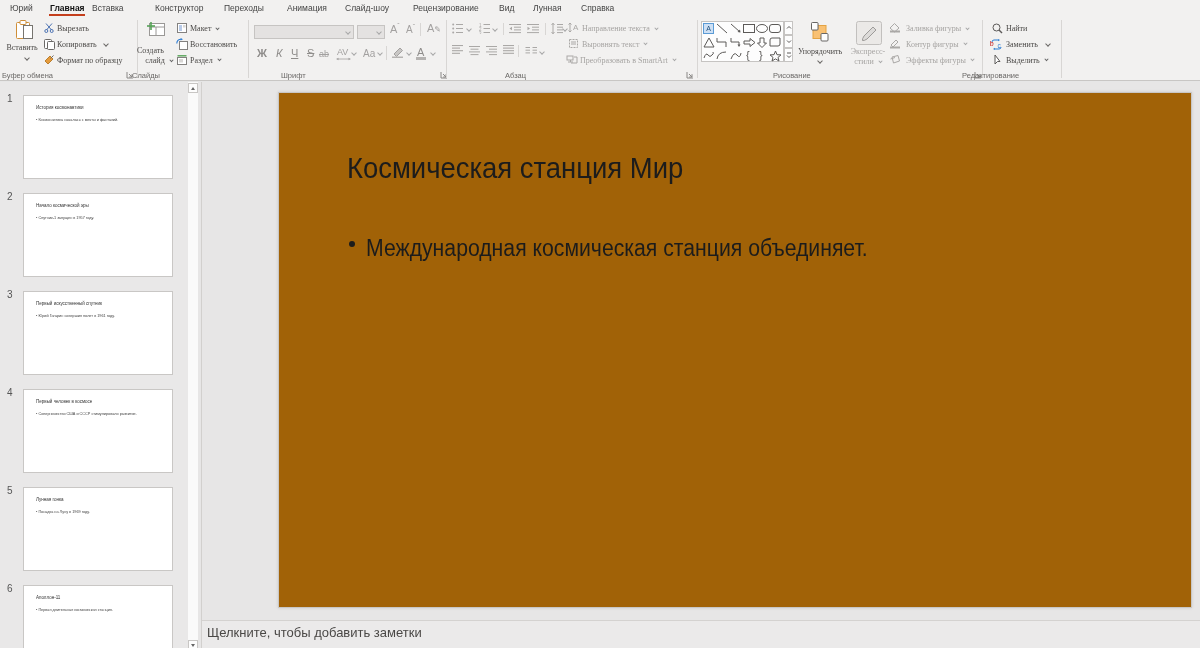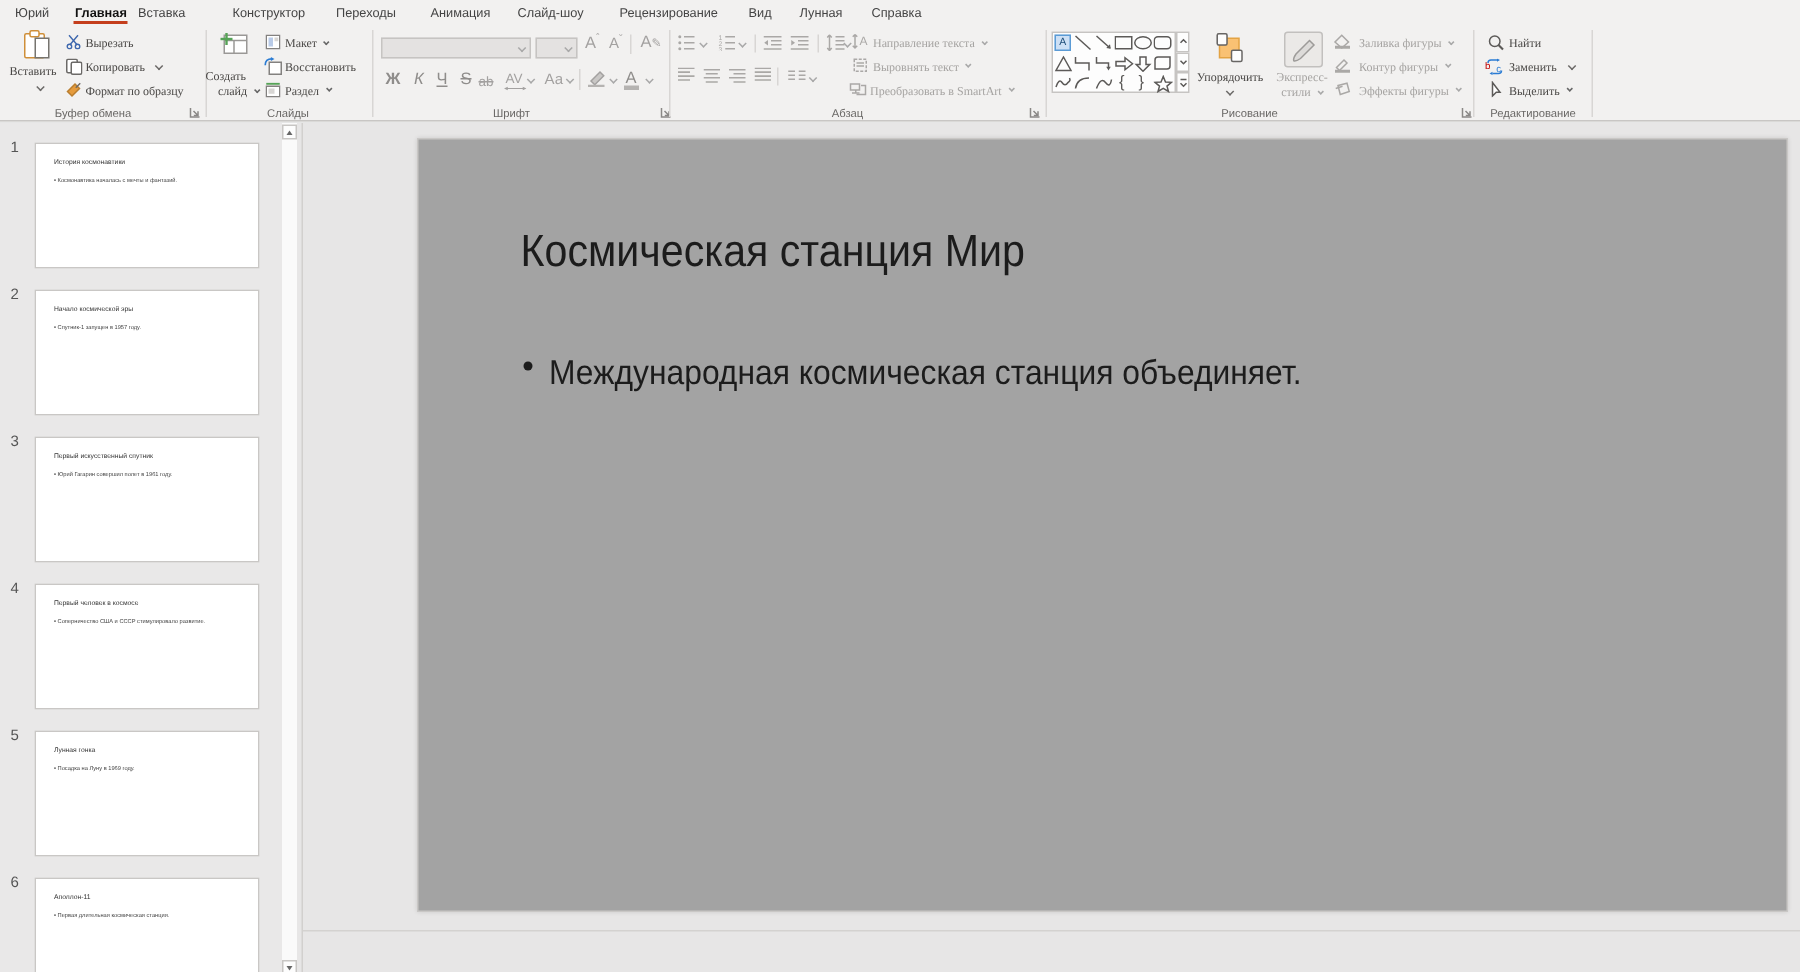--- a/index.html
+++ b/index.html
@@ -4,40 +4,40 @@
 <style>
 * { margin:0; padding:0; box-sizing:border-box; }
 html,body { width:1200px; height:648px; overflow:hidden; }
 body { font-family:"Liberation Sans", sans-serif; position:relative; background:#e6e6e6; }
 .abs { position:absolute; }
 #top { position:absolute; left:0; top:0; width:1200px; height:81px; background:#f2f1f0; border-bottom:1px solid #c8c6c4; }
 .tab { position:absolute; top:3px; font-size:8.5px; color:#444; }
 .tabsel { font-weight:bold; color:#111; }
 .tabline { position:absolute; top:14px; height:2px; background:#c43e1c; }
 .vsep { position:absolute; top:20px; height:58px; width:1px; background:#d8d6d4; }
-.glabel { position:absolute; top:71px; font-size:7.5px; color:#6a6866; width:120px; text-align:center; }
+.glabel { position:absolute; top:71px; font-size:7.5px; color:#6a6866; width:120px; }
 .btxt { position:absolute; font-size:8px; color:#4a4846; white-space:nowrap;font-family:Liberation Serif, serif; }
 .btxt.dis { color:#a6a4a2; }
 .chev { display:inline-block; width:3px; height:3px; border-right:1px solid #666; border-bottom:1px solid #666; transform:rotate(45deg) translate(-1px,-1px); margin-left:3px; vertical-align:middle; }
 .chev.dis { border-color:#a8a8a8; }
 .chevd { position:absolute; width:4px; height:4px; border-right:1px solid #6b6967; border-bottom:1px solid #6b6967; transform:rotate(45deg); }
 .chevd.dis { border-color:#a8a8a8; }
 svg { display:block; }
 #main { position:absolute; left:0; top:82px; width:1200px; height:566px; background:#e7e6e6; }
 #thumbs { position:absolute; left:0; top:0; width:188px; height:566px; background:#e9e8e8; }
 .thumbnum { position:absolute; left:7px; font-size:10px; color:#555; }
 .thumbbox { position:absolute; left:23px; width:150px; height:84px; background:#fff; border:1px solid #c9c7c5; }
 .ttitle { position:absolute; left:12px; top:9px; font-size:4.5px; color:#333; white-space:nowrap; }
 .tbullet { position:absolute; left:12px; top:22px; font-size:3.8px; color:#444; white-space:nowrap; }
 #sb { position:absolute; left:188px; top:0; width:10px; height:566px; background:#fafafa; }
 .sbtn { position:absolute; left:0; width:10px; height:10px; background:#fdfdfd; border:1px solid #c8c6c4; }
 .tri-up { position:absolute; left:1.5px; top:3px; width:0; height:0; border-left:2.5px solid transparent; border-right:2.5px solid transparent; border-bottom:3.5px solid #666; }
 .tri-dn { position:absolute; left:1.5px; top:3px; width:0; height:0; border-left:2.5px solid transparent; border-right:2.5px solid transparent; border-top:3.5px solid #666; }
 #mainsep { position:absolute; left:201px; top:0; width:1px; height:566px; background:#d2d0ce; }
-#canvas { position:absolute; left:278px; top:10px; width:914px; height:516px; background:#a3a3a3; border:1px solid #c9c7c5; box-shadow:0 0 3px rgba(0,0,0,0.12); }
+#canvas { position:absolute; left:278px; top:10px; width:914px; height:516px; background:#a16207; border:1px solid #c9c7c5; box-shadow:0 0 3px rgba(0,0,0,0.12); }
 #slidetitle { position:absolute; left:68px; top:57.8px; font-size:30px; color:#1c1c1c; white-space:nowrap; transform:scaleX(0.915); transform-origin:0 0; }
 #slidebullet { position:absolute; left:87px; top:142.2px; font-size:23px; color:#1c1c1c; white-space:nowrap; transform:scaleX(0.922); transform-origin:0 0; }
 #bdot2 { position:absolute; left:69.7px; top:147.9px; width:6.3px; height:6.3px; border-radius:50%; background:#1c1c1c; }
 #notesline { position:absolute; left:202px; top:538px; width:998px; height:1px; background:#d4d2d0; }
 #notes { position:absolute; left:202px; top:539px; width:998px; height:27px; background:#ebeaea; }
 #notes div { position:absolute; left:5px; top:4px; font-size:13px; color:#4a4846; }
 </style>
 </head>
 <body>
 <div id="top">
@@ -411,13 +411,16 @@
         <div class="tri-dn"></div>
       </div>
   </div>
   <div id="mainsep"></div>
   <div id="canvas">
     <div id="slidetitle">Космическая станция Мир</div>
     <div id="bdot2"></div>
 <div id="slidebullet">Международная космическая станция объединяет.</div>
   </div>
   <div id="notesline"></div>
+  <div id="notes">
+      <div>Щелкните, чтобы добавить заметки</div>
+    </div>
 </div>
 
 </body></html>

